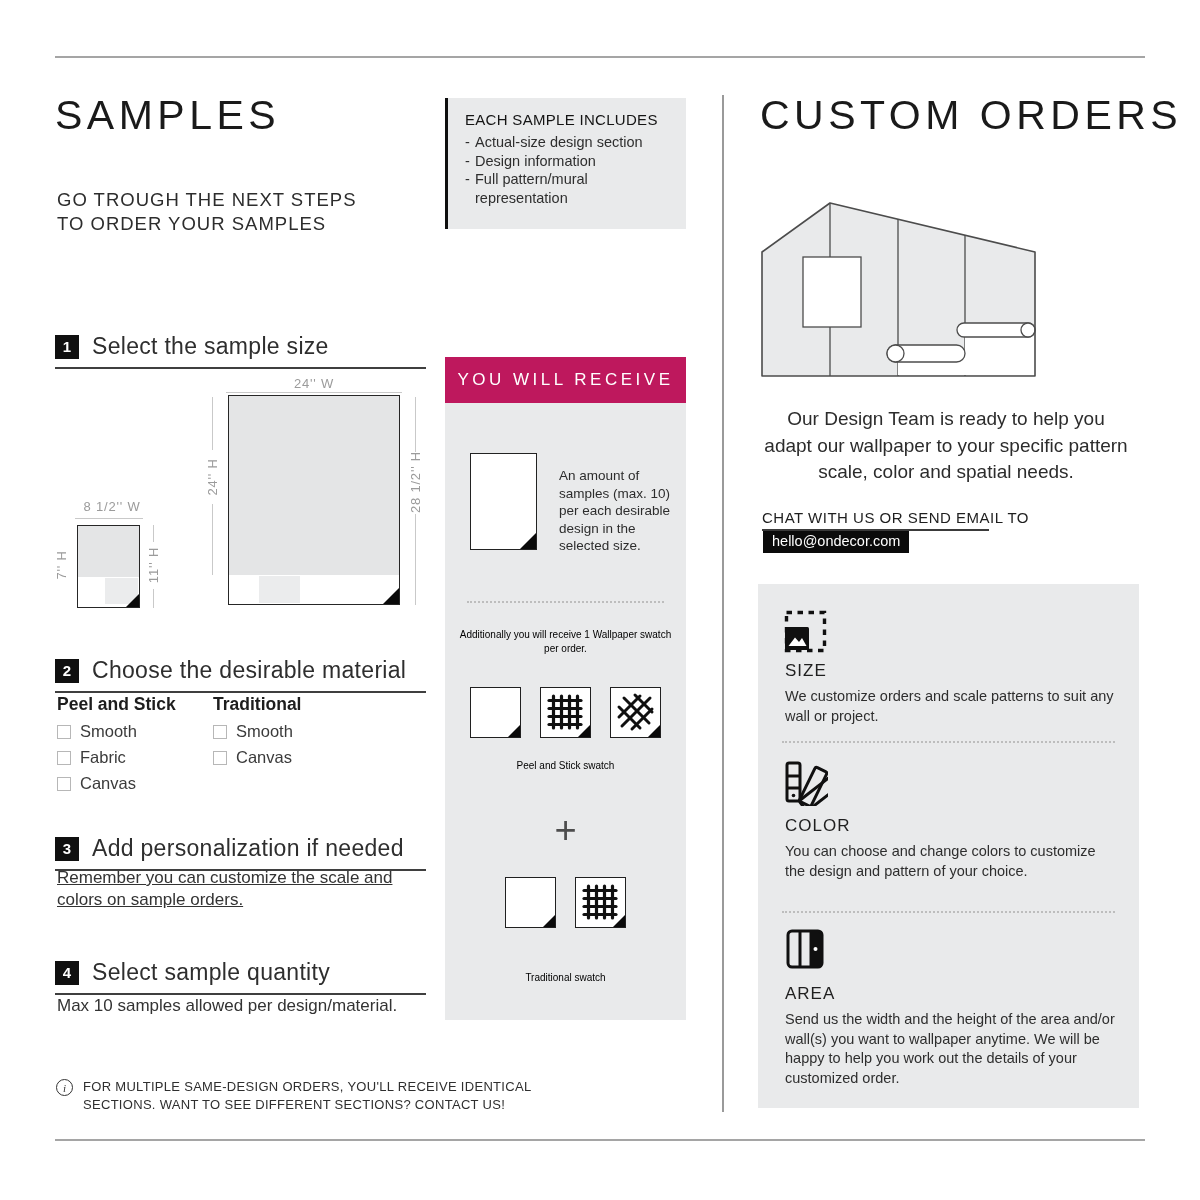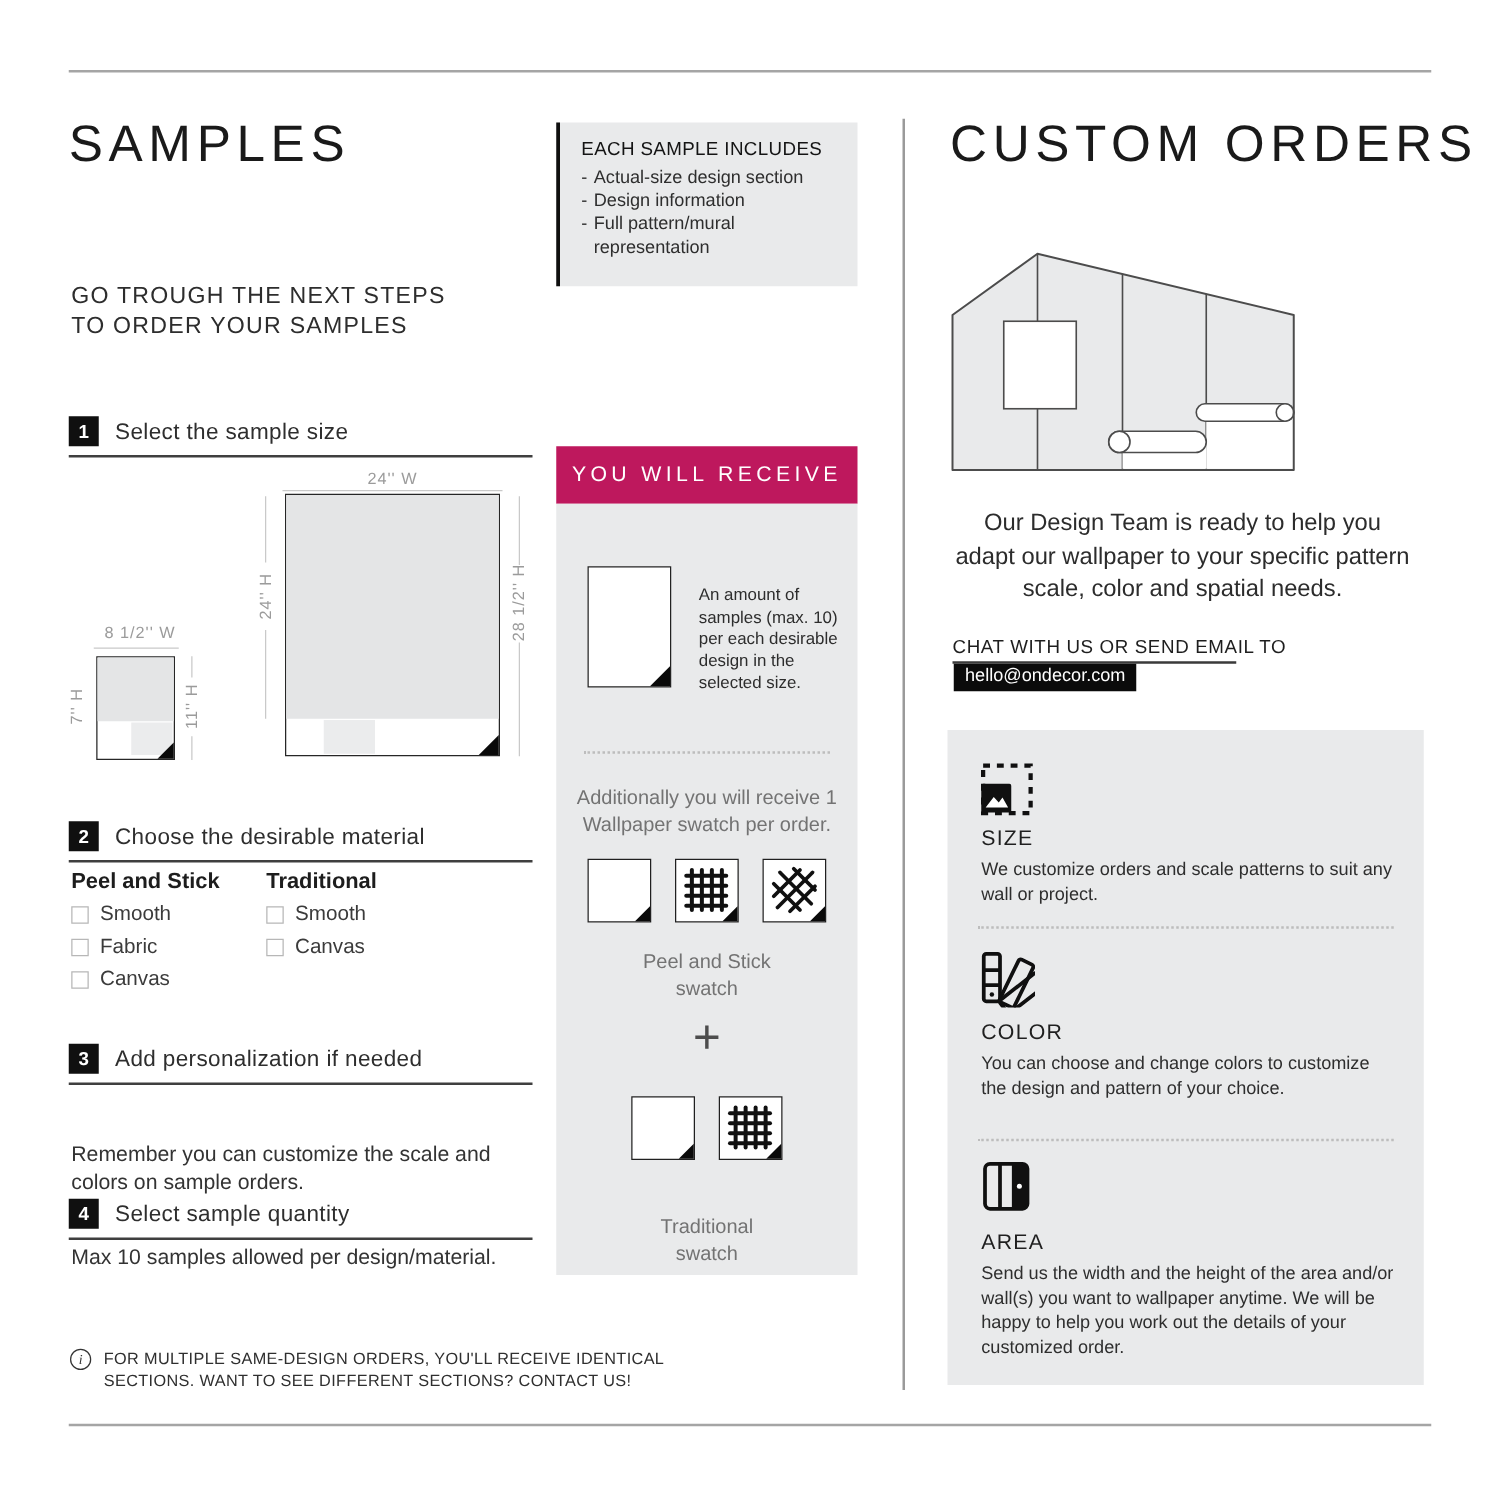--- a/index.html
+++ b/index.html
@@ -14,21 +14,21 @@
 
   
   .big-title{position:absolute;font-size:41px;letter-spacing:4.5px;color:#1a1a1a;font-weight:400;white-space:nowrap;}
   .subtitle{position:absolute;font-size:18.5px;letter-spacing:1px;line-height:1.28;color:#2d2d2d;}
 
   
   .step-head{position:absolute;left:55px;width:371px;display:flex;align-items:center;gap:13px;
              padding-bottom:7px;border-bottom:2px solid #3f3f3f;}
   .step-num{width:24px;height:24px;background:#101010;color:#fff;font-size:15px;font-weight:700;
             display:flex;align-items:center;justify-content:center;flex:0 0 auto;}
-  .step-title{font-size:18px;color:#2e2e2e;letter-spacing:0.3px;}
+  .step-title{font-size:23px;color:#2e2e2e;letter-spacing:0.3px;}
   .body-text{position:absolute;font-size:17px;color:#333;line-height:1.32;}
 
   
   .diagram{position:absolute;left:55px;top:372px;width:370px;height:252px;}
   .paper{position:absolute;border:1.5px solid #262626;background:#fff;box-sizing:border-box;}
   .paper-top{position:absolute;left:0;top:0;right:0;background:#e4e5e6;}
   .paper-sq{position:absolute;background:#ebeced;}
   .fold{position:absolute;right:0;bottom:0;width:0;height:0;border-left:14px solid transparent;border-bottom:14px solid #0a0a0a;}
   .dim{position:absolute;font-size:13px;color:#9b9b9b;letter-spacing:0.8px;white-space:nowrap;}
   .dimc{transform:translate(-50%,-50%);}
@@ -54,21 +54,21 @@
   .inc-title{font-size:15px;font-weight:400;color:#141414;letter-spacing:0.3px;margin-bottom:5px;}
   .inc-item{display:flex;font-size:14.5px;color:#2e2e2e;line-height:1.28;}
   .inc-dash{width:10px;flex:0 0 auto;}
 
   
   .rec-head{position:absolute;left:445px;top:357px;width:241px;height:46px;background:#be185d;color:#fff;
             display:flex;align-items:center;justify-content:center;font-size:17px;letter-spacing:3.5px;}
   .rec-panel{position:absolute;left:445px;top:403px;width:241px;height:617px;background:#e9eaeb;}
   .rec-paper{position:absolute;left:25px;top:50px;width:67px;height:97px;background:#fff;border:1.6px solid #222;box-sizing:border-box;}
   .rec-text{position:absolute;left:114px;top:64px;width:120px;font-size:13.5px;color:#2d2d2d;line-height:1.3;}
-  .center-text{position:absolute;left:0;right:0;font-size:16px;color:#737373;line-height:1.35;text-align:center;}
+  .center-text{position:absolute;left:0;right:0;font-size:10px;color:#000000;line-height:1.35;text-align:center;}
   .sw-row{position:absolute;left:0;right:0;display:flex;justify-content:center;gap:19px;}
   .swatch{width:51px;height:51px;background:#fff;border:1.5px solid #202020;position:relative;box-sizing:border-box;}
   .swatch .fold{border-left-width:12px;border-bottom-width:12px;}
   .plus{position:absolute;left:0;right:0;text-align:center;font-size:38px;color:#4d4d4d;font-weight:400;line-height:1;}
 
   
   .intro{position:absolute;left:762px;top:406px;width:368px;font-size:19px;color:#2c2c2c;line-height:1.4;text-align:center;}
   .chat-label{position:absolute;left:762px;top:509px;font-size:15px;letter-spacing:0.5px;color:#1e1e1e;}
   .chat-line{position:absolute;left:762px;top:529px;width:227px;height:2px;background:#3a3a3a;}
   .badge{position:absolute;left:763px;top:531px;background:#0b0b0b;color:#fff;font-size:14.5px;padding:2px 9px 4px;}
@@ -79,21 +79,21 @@
 </head>
 <body>
 
 <div class="canvas">
 
   <div class="hrule" style="left:55px;top:56px;width:1090px;"></div>
   <div class="hrule" style="left:55px;top:1139px;width:1090px;"></div>
   <div class="vrule" style="left:722px;top:95px;height:1017px;"></div>
 
   <div class="big-title" style="left:55px;top:92px;">SAMPLES</div>
-  <div class="subtitle" style="left:57px;top:188px;width:330px;margin-top:36px;">GO TROUGH THE NEXT STEPS TO ORDER YOUR SAMPLES</div>
+  <div class="subtitle" style="left:57px;top:188px;width:330px;">GO TROUGH THE NEXT STEPS TO ORDER YOUR SAMPLES</div>
 
   <div class="step-head" style="top:333px;">
     <div class="step-num">1</div>
     <div class="step-title">Select the sample size</div>
   </div>
 
   <div class="diagram">
 
     <div class="paper" style="left:22px;top:153px;width:63px;height:83px;">
       <div class="paper-top" style="height:51px;"></div>
@@ -152,21 +152,21 @@
     <div class="mat-item">
       <span class="cbx"></span>
       <span>Canvas</span>
     </div>
   </div>
 
   <div class="step-head" style="top:835px;">
     <div class="step-num">3</div>
     <div class="step-title">Add personalization if needed</div>
   </div>
-  <div class="body-text" style="left:57px;top:913px;width:350px;">Remember you can customize the scale and colors on sample orders.</div>
+  <div class="body-text" style="left:57px;top:867px;width:350px;text-decoration:underline;">Remember you can customize the scale and colors on sample orders.</div>
 
   <div class="step-head" style="top:959px;">
     <div class="step-num">4</div>
     <div class="step-title">Select sample quantity</div>
   </div>
   <div class="body-text" style="left:57px;top:995px;width:370px;">Max 10 samples allowed per design/material.</div>
 
   <div class="foot">
     <div class="info-ic">i</div>
     <div class="foot-text" style="width:470px;">FOR MULTIPLE SAME-DESIGN ORDERS, YOU'LL RECEIVE IDENTICAL SECTIONS. WANT TO SEE DIFFERENT SECTIONS? CONTACT US!</div>

